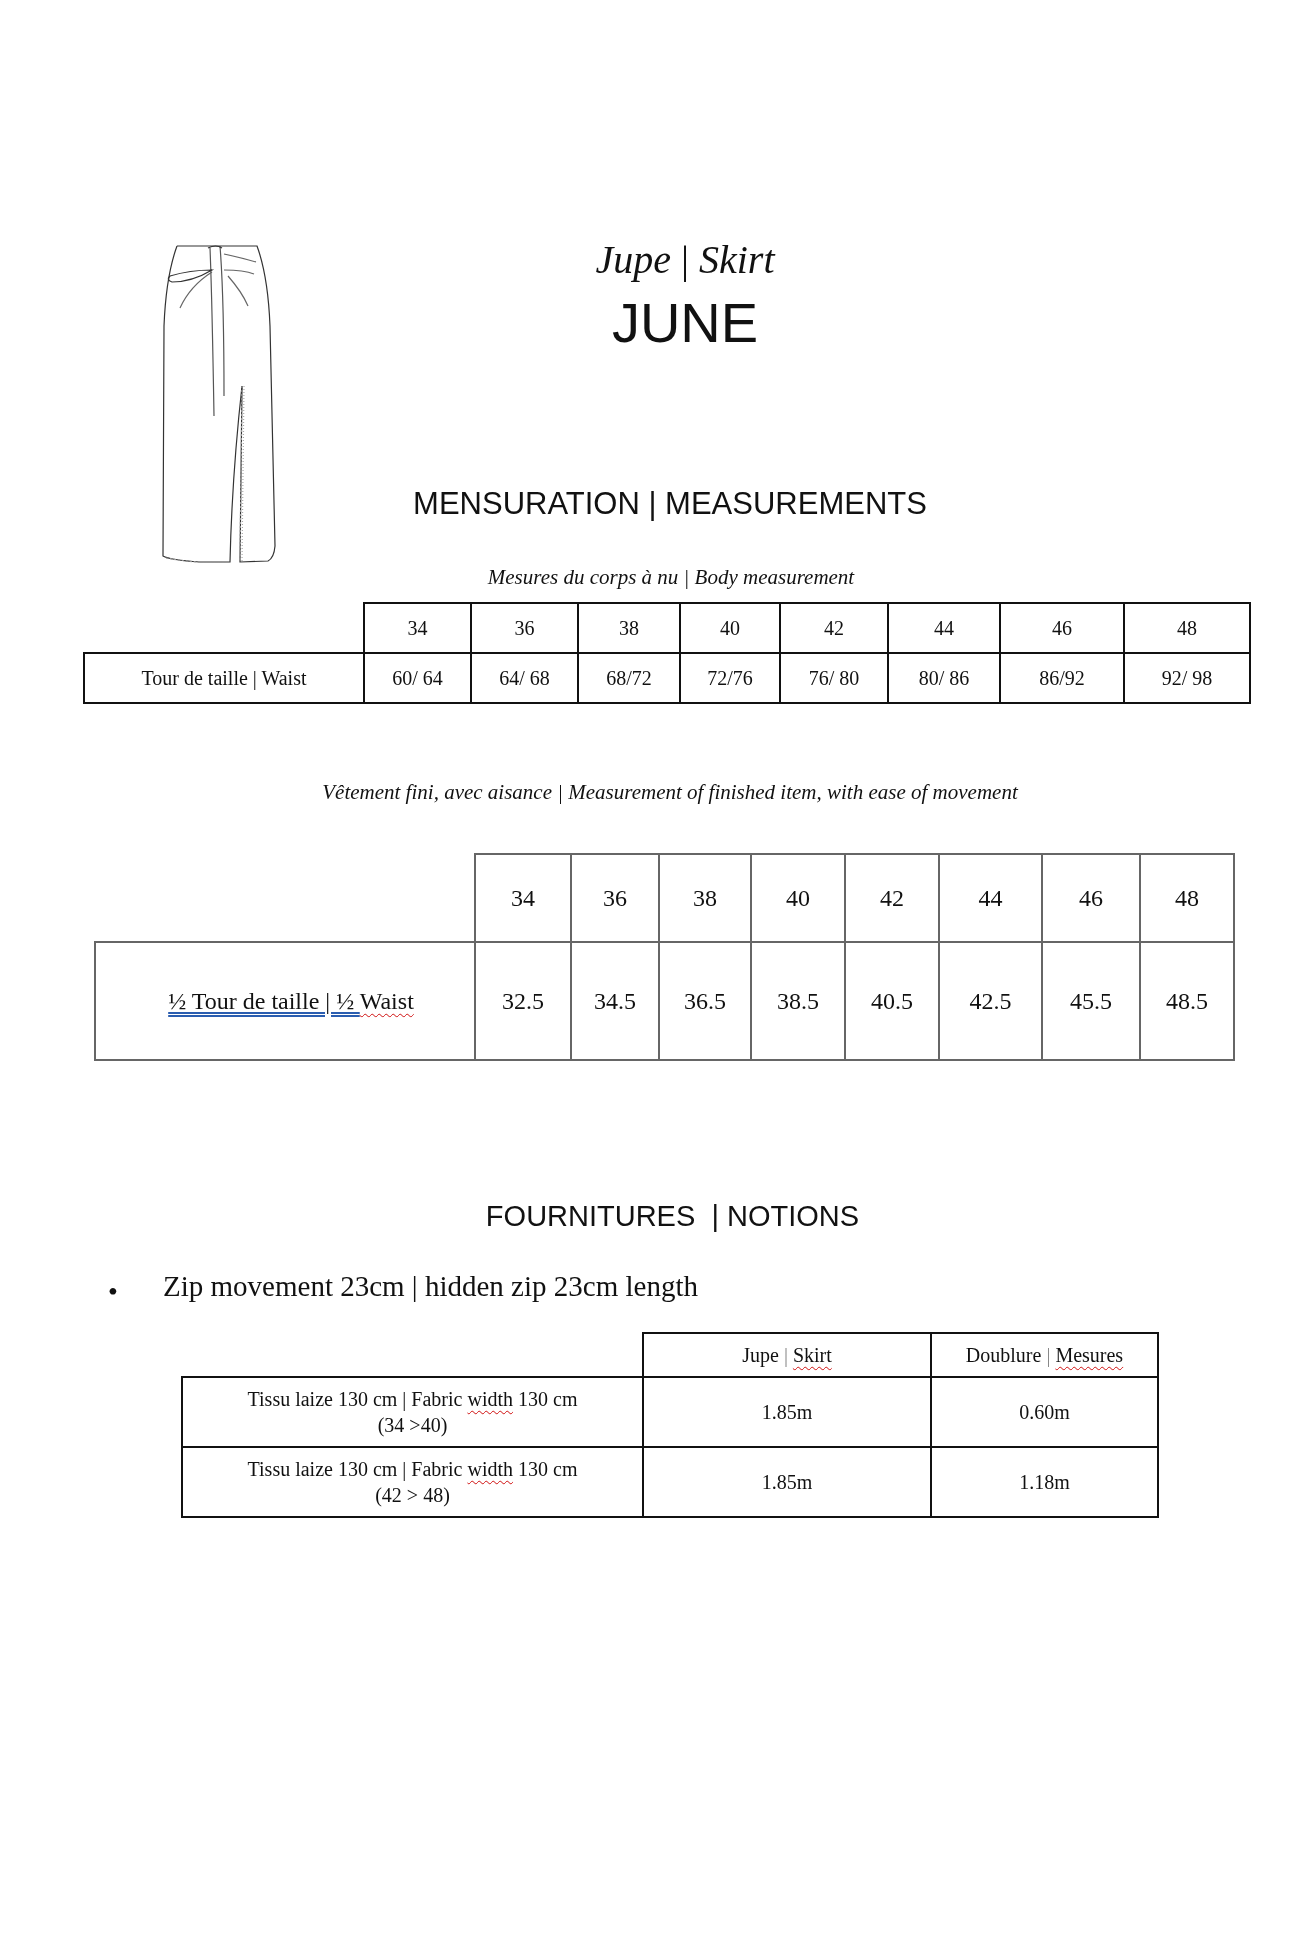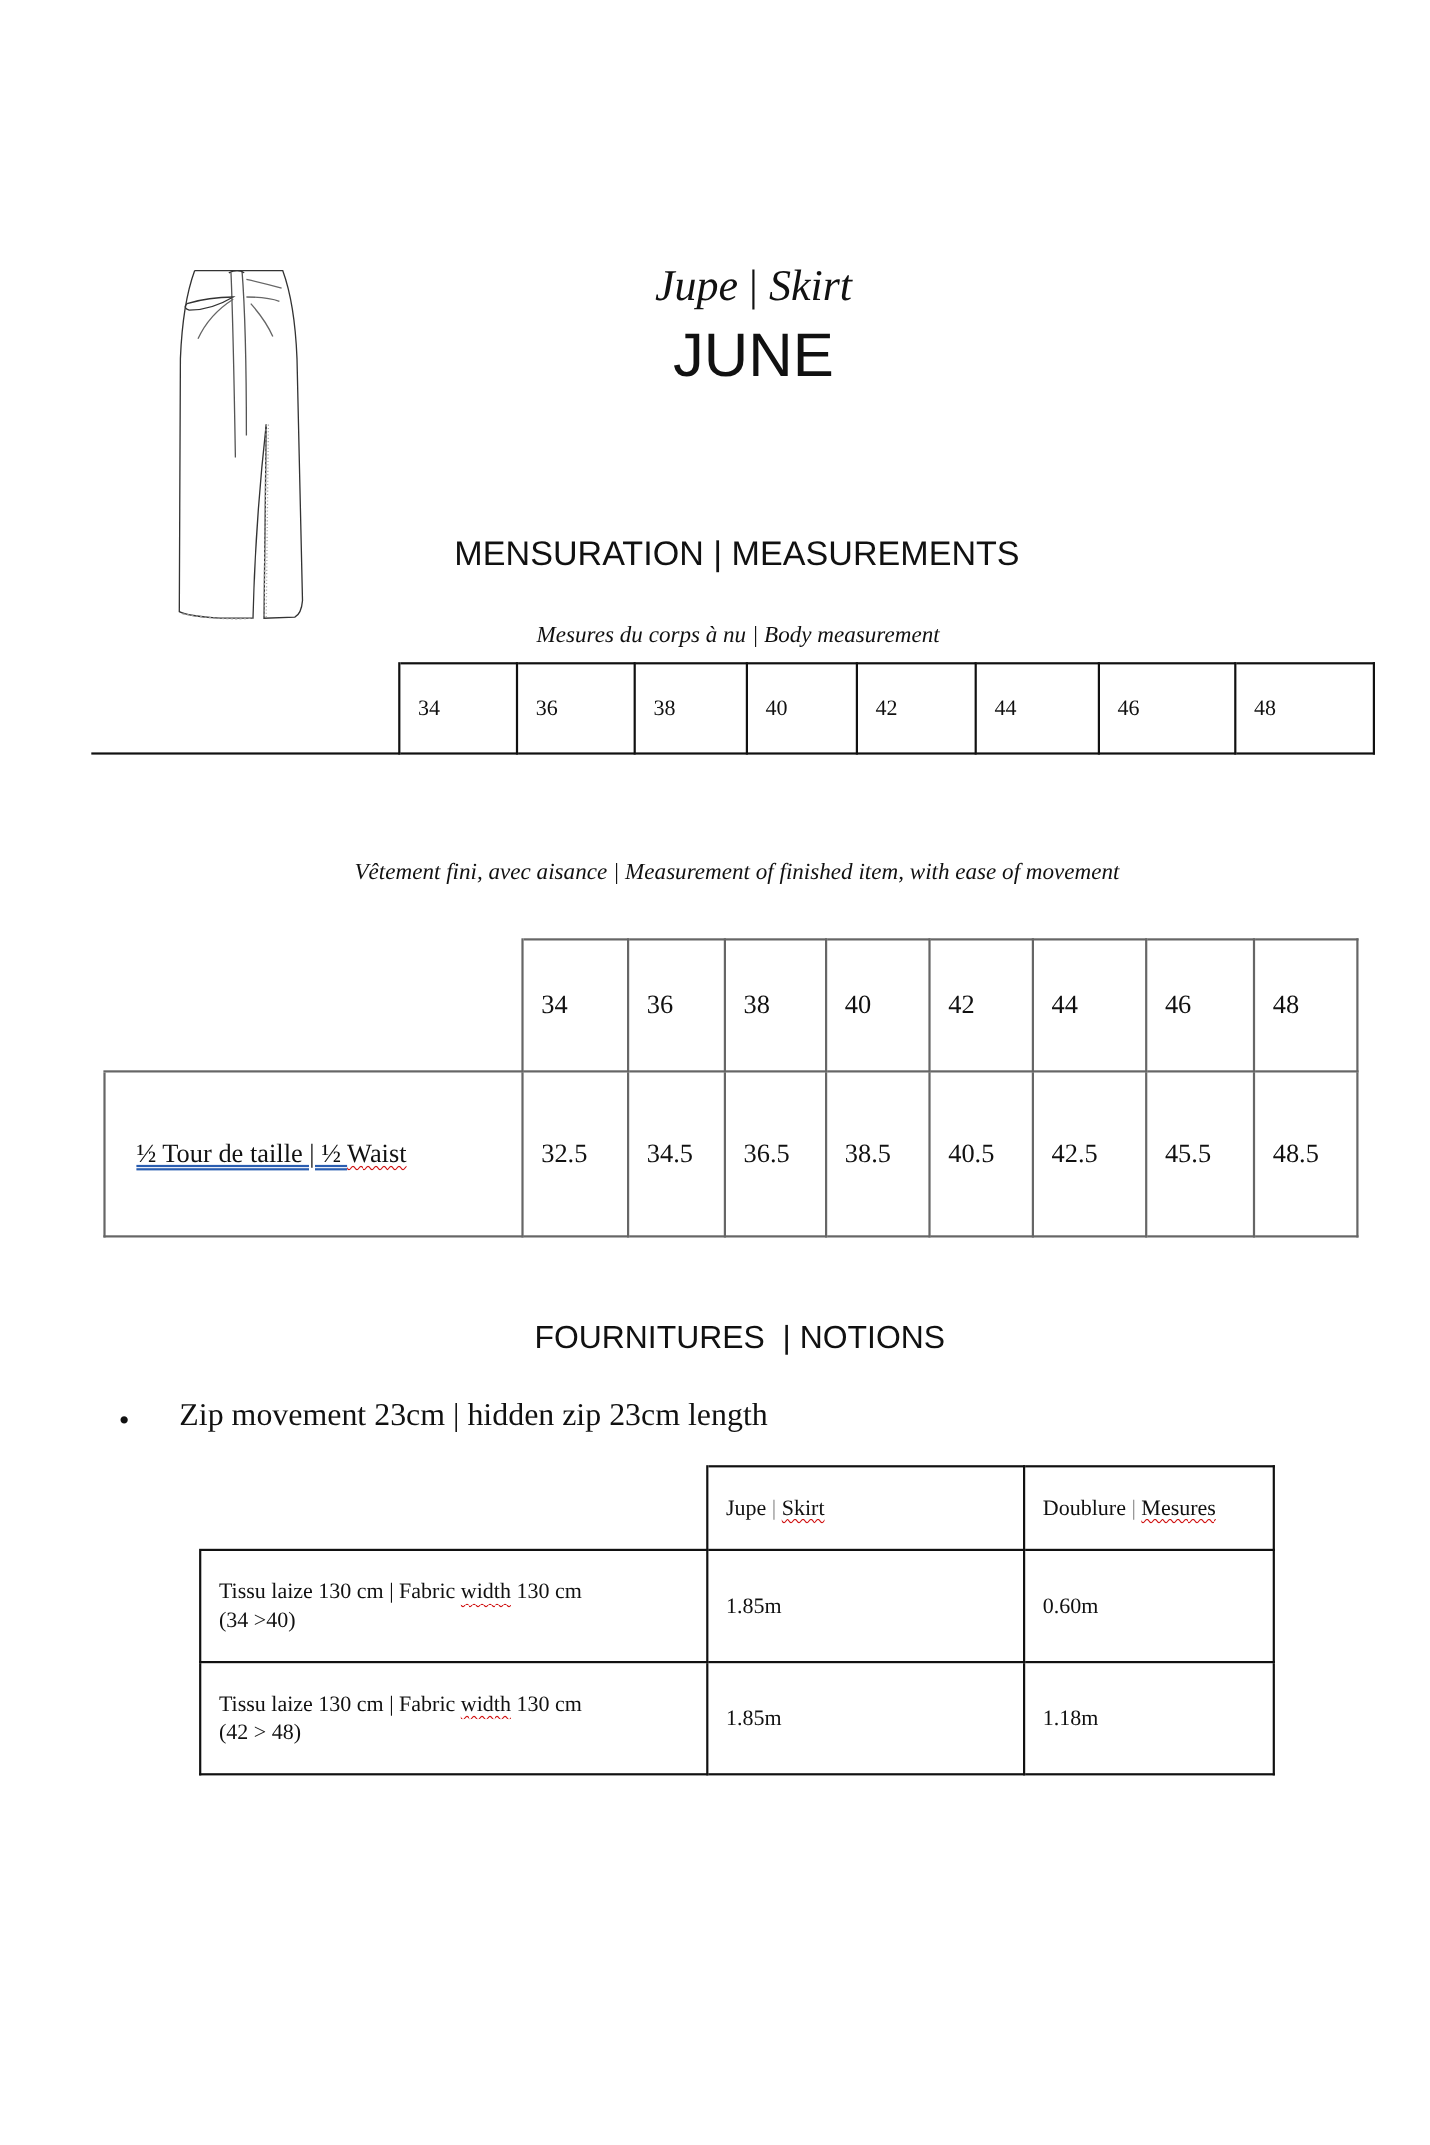--- a/index.html
+++ b/index.html
@@ -13,21 +13,21 @@
 
   #doc-type { left:0; width:1370px; top:236px; text-align:center; font-size:40px; font-style:italic; }
   #doc-title { left:0; width:1370px; top:290px; text-align:center; font-size:56px; }
 
   #meas-heading { left:0; width:1340px; top:486px; text-align:center; font-size:31px; }
   #body-sub { left:0; width:1342px; top:565px; text-align:center; font-size:21px; font-style:italic; }
   #fin-sub { left:0; width:1340px; top:780px; text-align:center; font-size:21px; font-style:italic; }
   #notions-heading { left:0; width:1345px; top:1200px; text-align:center; font-size:29px; }
 
   table { border-collapse:collapse; position:absolute; table-layout:fixed; }
-  td { vertical-align:middle; padding:16px; }
+  td { text-align:center; vertical-align:middle; padding:0; }
 
   
   #body-table { left:83px; top:602px; font-family:"Liberation Serif","DejaVu Serif",serif; font-size:20px; }
   #body-table td { border:2px solid #111; height:48px; }
   #body-table td.blank { border-left:none; border-top:none; border-bottom:2px solid #111; }
 
   
   #fin-table { left:94px; top:853px; font-family:"Liberation Serif","DejaVu Serif",serif; font-size:24px; }
   #fin-table td { border:2px solid #666; }
   #fin-table td.blank { border-left:none; border-top:none; border-bottom:2px solid #666; }
@@ -96,20 +96,31 @@
     <td class="blank"></td>
     <td>34</td>
     <td>36</td>
     <td>38</td>
     <td>40</td>
     <td>42</td>
     <td>44</td>
     <td>46</td>
     <td>48</td>
   </tr>
+  <tr>
+    <td>Tour de taille | Waist</td>
+    <td>60/ 64</td>
+    <td>64/ 68</td>
+    <td>68/72</td>
+    <td>72/76</td>
+    <td>76/ 80</td>
+    <td>80/ 86</td>
+    <td>86/92</td>
+    <td>92/ 98</td>
+  </tr>
 </tbody>
   </table>
 
 <div id="fin-sub" class="abs serif">Vêtement fini, avec aisance | Measurement of finished item, with ease of movement</div>
 
 <table id="fin-table">
   <colgroup>
     <col style="width:380px">
       <col style="width:96px">
       <col style="width:88px">

